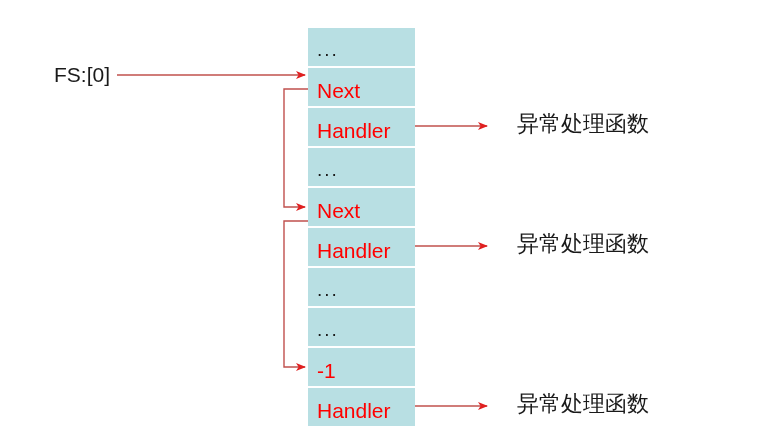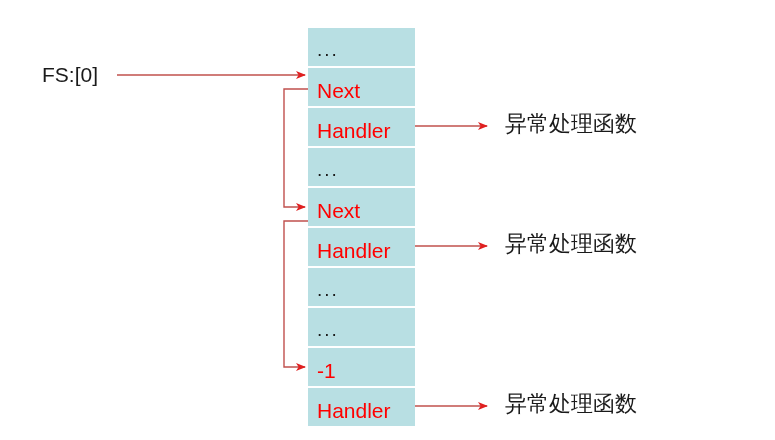--- a/index.html
+++ b/index.html
@@ -39,20 +39,21 @@
   
   #lines{position:absolute;left:0;top:0;width:775px;height:440px;pointer-events:none;}
 
   
   .lbl{
     position:absolute;
     font-size:21px;
     line-height:25px;
     color:#1a1a1a;
     white-space:nowrap;
+    margin-left:12px;
   }
   .lbl.cjk{font-family:Liberation Mono, monospace;font-size:22px;}
 </style>
 </head>
 <body>
 
 <div id="diagram">
 
   <div class="lbl" style="left:42px;top:62px;">FS:[0]</div>
 

